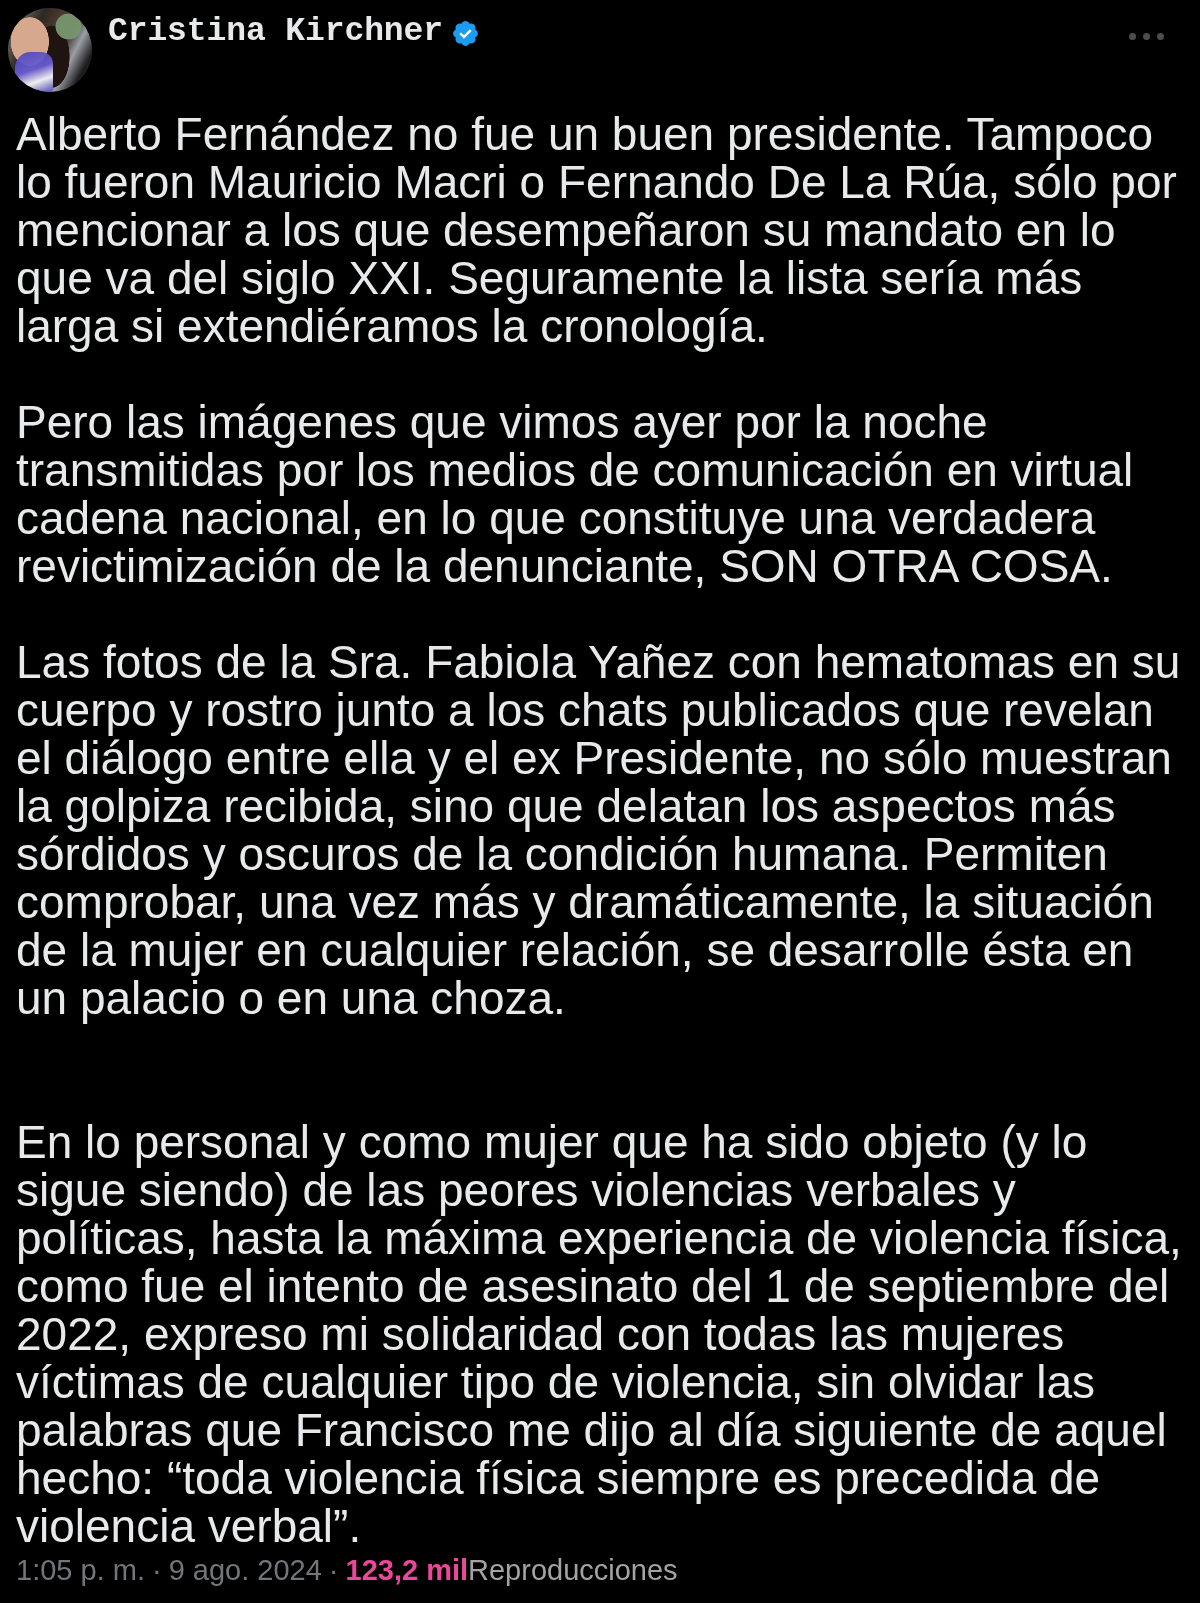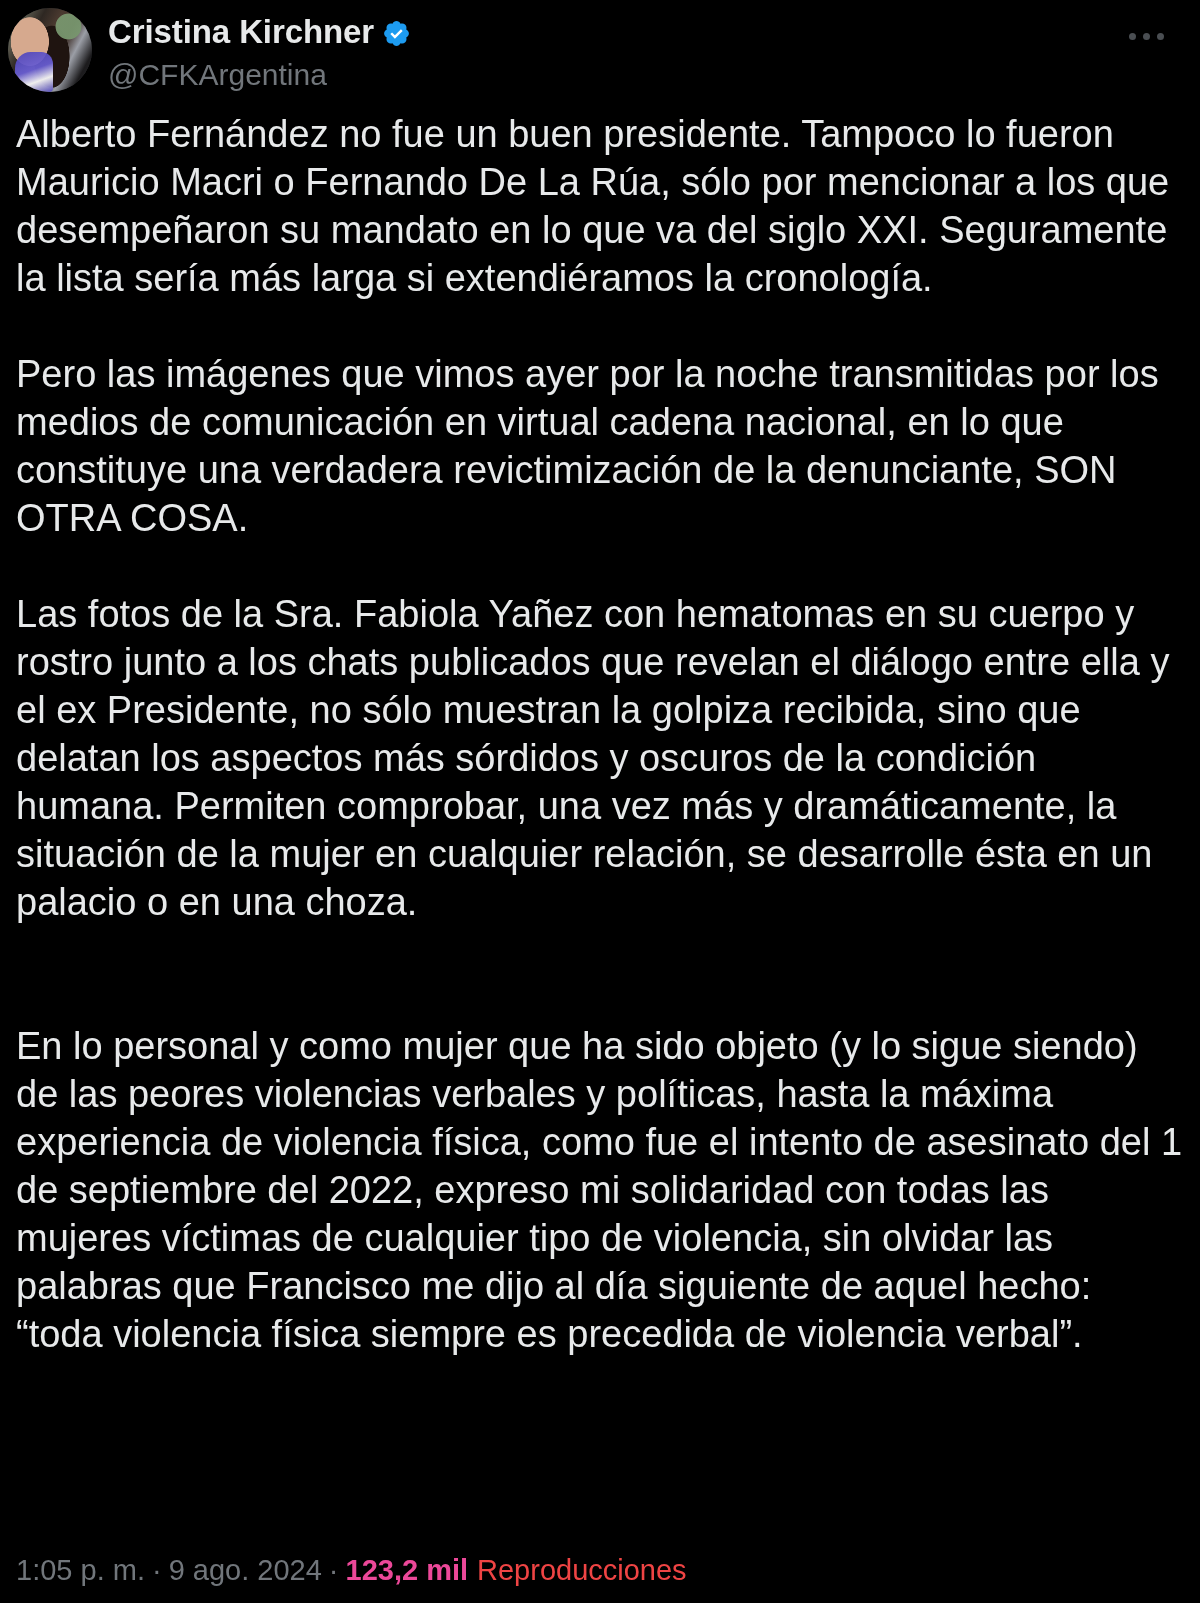--- a/index.html
+++ b/index.html
@@ -80,20 +80,21 @@
     display: flex;
     flex-direction: column;
     justify-content: flex-start;
   }
 
   .display-row {
     display: flex;
     align-items: center;
     gap: 8px;
     height: 44px;
+    font-family: Liberation Mono, monospace;
   }
   .display-name {
     font-size: 33px;
     font-weight: 700;
     color: #e7e9ea;
     letter-spacing: -0.1px;
     line-height: 40px;
     white-space: nowrap;
   }
   .verified-badge {
@@ -129,21 +130,21 @@
     width: 7px;
     height: 7px;
     border-radius: 50%;
     background: #4a4e52;
     display: block;
   }
 
   
   .tweet-body {
     padding: 14px 16px 0 16px;
-    font-size: 38px;
+    font-size: 46px;
     line-height: 48px;
     color: #e7e9ea;
     letter-spacing: 0px;
     word-spacing: 0px;
   }
   .tweet-paragraph {
     margin: 0;
     white-space: pre-wrap;
   }
   .para-gap {
@@ -164,22 +165,21 @@
   }
   .footer-sep {
     margin: 0 7px;
     color: #71767b;
   }
   .footer-count {
     color: #ec4899;
     font-weight: 700;
   }
   .footer-views {
-    color: #ef4444;
-    margin-left: 9px;
+    color: #a3a3a3;
   }
 </style>
 </head>
 <body>
 
 <div class="tweet-card">
 
   <div class="tweet-header">
 
     <div class="avatar">
@@ -187,21 +187,20 @@
     </div>
 
     <div class="name-block">
       <div class="display-row">
         <span class="display-name">Cristina Kirchner</span>
         <svg class="verified-badge" viewBox="0 0 24 24">
           <path fill="#1d9bf0" d="M22.25 12c0-1.43-.88-2.67-2.19-3.34.46-1.39.2-2.9-.81-3.91s-2.52-1.27-3.91-.81C14.67 2.63 13.43 1.75 12 1.75s-2.67.88-3.34 2.19c-1.39-.46-2.9-.2-3.91.81s-1.27 2.52-.81 3.91C2.63 9.33 1.75 10.57 1.75 12s.88 2.67 2.19 3.34c-.46 1.39-.2 2.9.81 3.91s2.52 1.27 3.91.81c.67 1.31 1.91 2.19 3.34 2.19s2.67-.88 3.34-2.19c1.39.46 2.9.2 3.91-.81s1.27-2.52.81-3.91c1.31-.67 2.19-1.91 2.19-3.34z"></path>
           <path fill="#ffffff" d="M10.68 16.28 6.9 12.5l1.42-1.42 2.36 2.36 5.0-5.0 1.42 1.42-6.42 6.42z"></path>
         </svg>
       </div>
-      <div class="handle">@CFKArgentina</div>
     </div>
 
     <div class="more-menu">
       <span></span>
       <span></span>
       <span></span>
     </div>
   </div>
 
   <div class="tweet-body">

